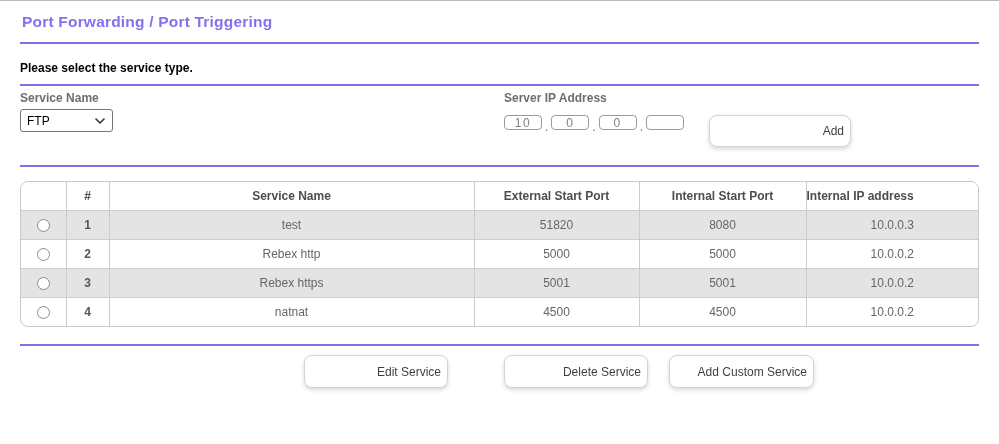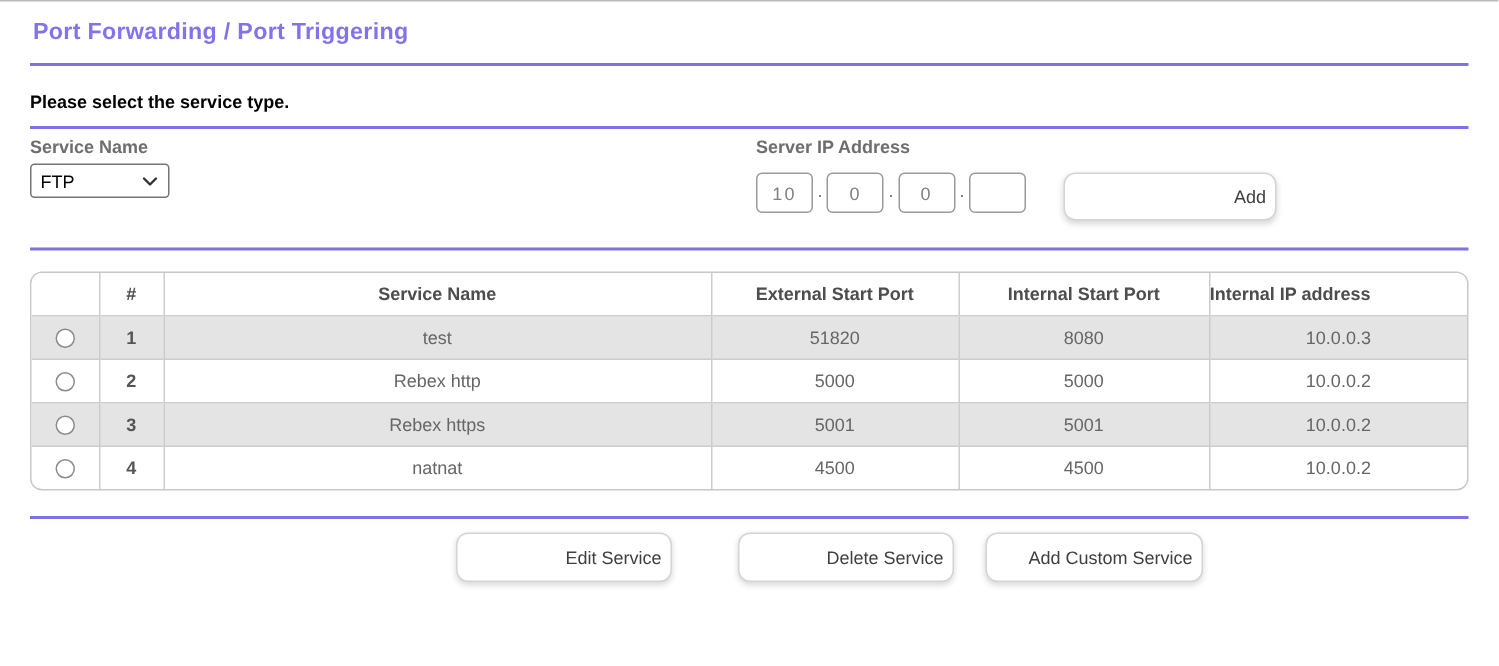--- a/index.html
+++ b/index.html
@@ -31,21 +31,21 @@
   .form-row{display:flex;margin-top:6px;align-items:flex-start;}
   .form-col-left{width:484px;flex:0 0 auto;}
   .field-label{font-size:12px;font-weight:bold;color:#6e6e6e;line-height:13px;}
 
   .select-box{box-sizing:border-box;margin-top:4px;width:93px;height:23px;border:1px solid #757575;border-radius:3px;
       background:#fff;display:flex;align-items:center;justify-content:space-between;padding:0 7px 0 6px;
       font-size:12px;color:#000;cursor:default;}
   .chevron{width:10px;height:6px;flex:0 0 auto;}
 
   .ip-row{display:flex;align-items:flex-start;margin-top:10px;}
-  .ip-input{box-sizing:border-box;width:38px;height:27px;border:1px solid #9a9a9a;border-radius:4px;
+  .ip-input{box-sizing:border-box;width:38px;height:15px;border:1px solid #9a9a9a;border-radius:4px;
       text-align:center;font-size:12px;color:#808080;letter-spacing:1.5px;outline:none;background:#fff;
       font-family:"Liberation Sans","DejaVu Sans",sans-serif;}
   .ip-dot{color:#6f6f6f;font-size:12px;margin:0 3px;line-height:25px;}
 
   .btn{box-sizing:border-box;background:#fff;border:1px solid #d4d4d4;border-radius:8px;
       box-shadow:0 2px 4px rgba(0,0,0,.16);font-size:12px;color:#3f3f3f;cursor:pointer;
       font-family:"Liberation Sans","DejaVu Sans",sans-serif;text-align:right;}
   .btn-add{width:142px;height:32px;margin-left:25px;}
 
   .table-wrap{margin-top:14px;border:1px solid #c8c8c8;border-radius:8px;overflow:hidden;background:#fff;}
@@ -58,21 +58,21 @@
   td+td,th+th{border-left:1px solid #ccc;}
   tbody tr td{border-top:1px solid #ccc;}
   tr.alt td{background:#e4e4e4;}
   .row-num{font-weight:bold;color:#555;}
   .t-radio{box-sizing:border-box;width:13px;height:13px;border-radius:50%;border:1px solid #8b8b8b;
       background:#fff;display:inline-block;vertical-align:middle;}
 
   .actions-row{display:flex;margin-top:9px;margin-left:284px;}
   .btn-action{height:33px;}
   .btn-edit{width:144px;}
-  .btn-delete{width:144px;margin-left:44px;}
+  .btn-delete{width:144px;margin-left:56px;}
   .btn-add-custom{width:145px;margin-left:21px;}
 </style>
 </head>
 <body>
 
 <div class="top-edge"></div>
 <div class="content">
 
   <div class="page-title">Port Forwarding / Port Triggering</div>
   <div class="rule rule-1"></div>

